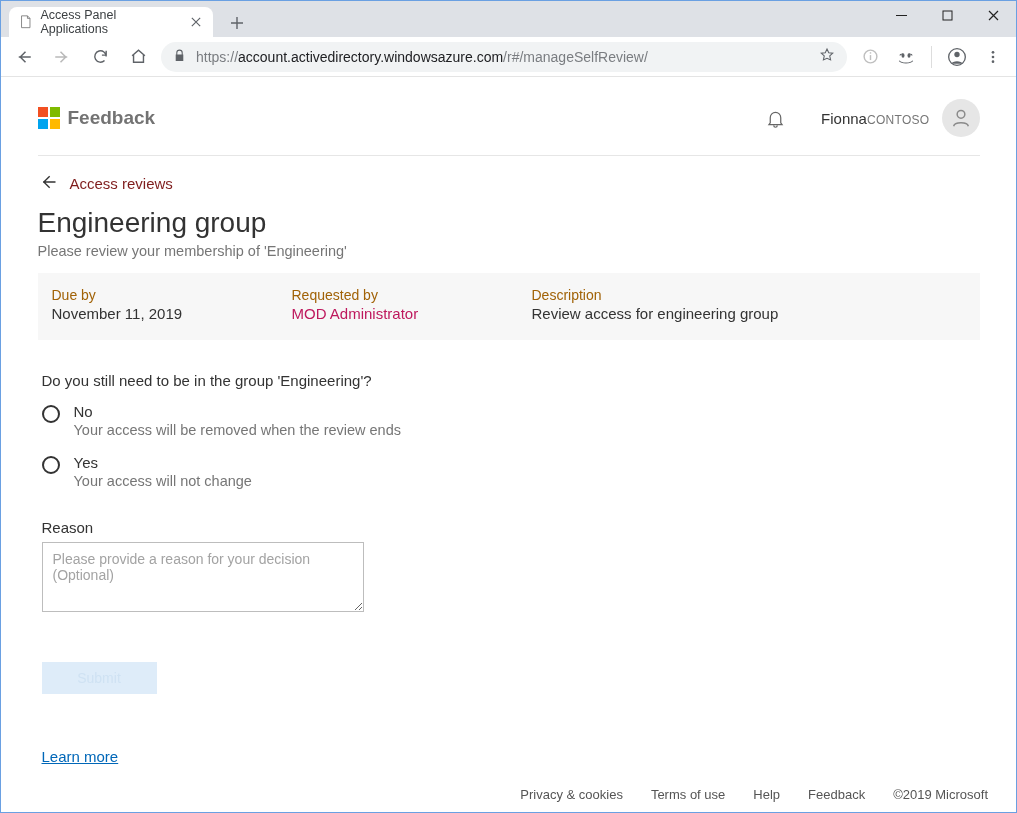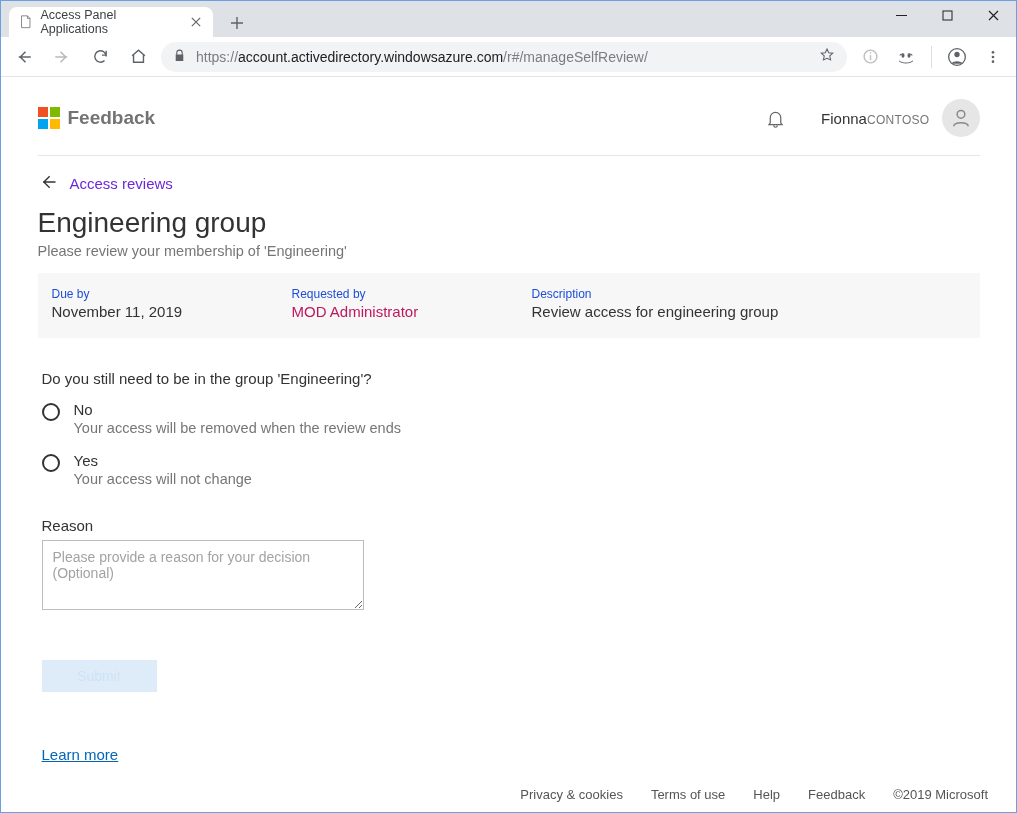--- a/index.html
+++ b/index.html
@@ -38,29 +38,29 @@
   .ms-squares span:nth-child(3){background:#00a4ef;}
   .ms-squares span:nth-child(4){background:#ffb900;}
   .brandbar .spacer{flex:1;}
   .bell { width:36px; height:36px; display:flex; align-items:center; justify-content:center; color:#666; margin-right:28px;}
   .userblock { display:flex; align-items:center; gap:12px; text-align:right;}
   .userblock .txt{ display:flex; flex-direction:row; align-items:flex-end;}
   .userblock .name{ font-size:15px; color:#333;}
   .userblock .org{ font-size:12px; color:#767676; letter-spacing:0.3px;}
   .avatar{ width:38px; height:38px; border-radius:50%; background:#e6e6e6; display:flex; align-items:center; justify-content:center; color:#8a8a8a;}
 
-  .crumb { display:flex; align-items:center; gap:12px; padding:16px 0 6px 0; color:#6d28d9; font-size:15px;}
+  .crumb { display:flex; align-items:center; gap:12px; padding:16px 0 6px 0; color:#7f1d1d; font-size:15px;}
   .crumb svg{ width:20px; height:20px; color:#333;}
 
   h1.title { font-size:28px; font-weight:400; color:#333; margin-top:6px;}
   .subtitle { color:#767676; font-size:14.5px; margin-top:4px;}
 
   .infobar { background:#f7f7f7; margin-top:14px; padding:14px 14px 18px 14px; display:flex; gap:40px;}
   .infobar .col { min-width:200px;}
-  .infobar .lbl{ color:#1d4ed8; font-size:12px;}
+  .infobar .lbl{ color:#a16207; font-size:14px;}
   .infobar .val{ color:#333; font-size:15px; margin-top:2px;}
   .infobar .link{ color:#be185d; }
 
   .question { margin-top:32px; font-size:15px; color:#333;}
   .opts { margin-top:14px; display:flex; flex-direction:column; gap:16px;}
   .opt { display:flex; gap:14px; align-items:flex-start;}
   .radio { width:18px; height:18px; border:2px solid #333; border-radius:50%; margin-top:2px; flex:none;}
   .opt .main{ font-size:15px; color:#333;}
   .opt .sub{ font-size:14.5px; color:#767676; margin-top:2px;}
 

